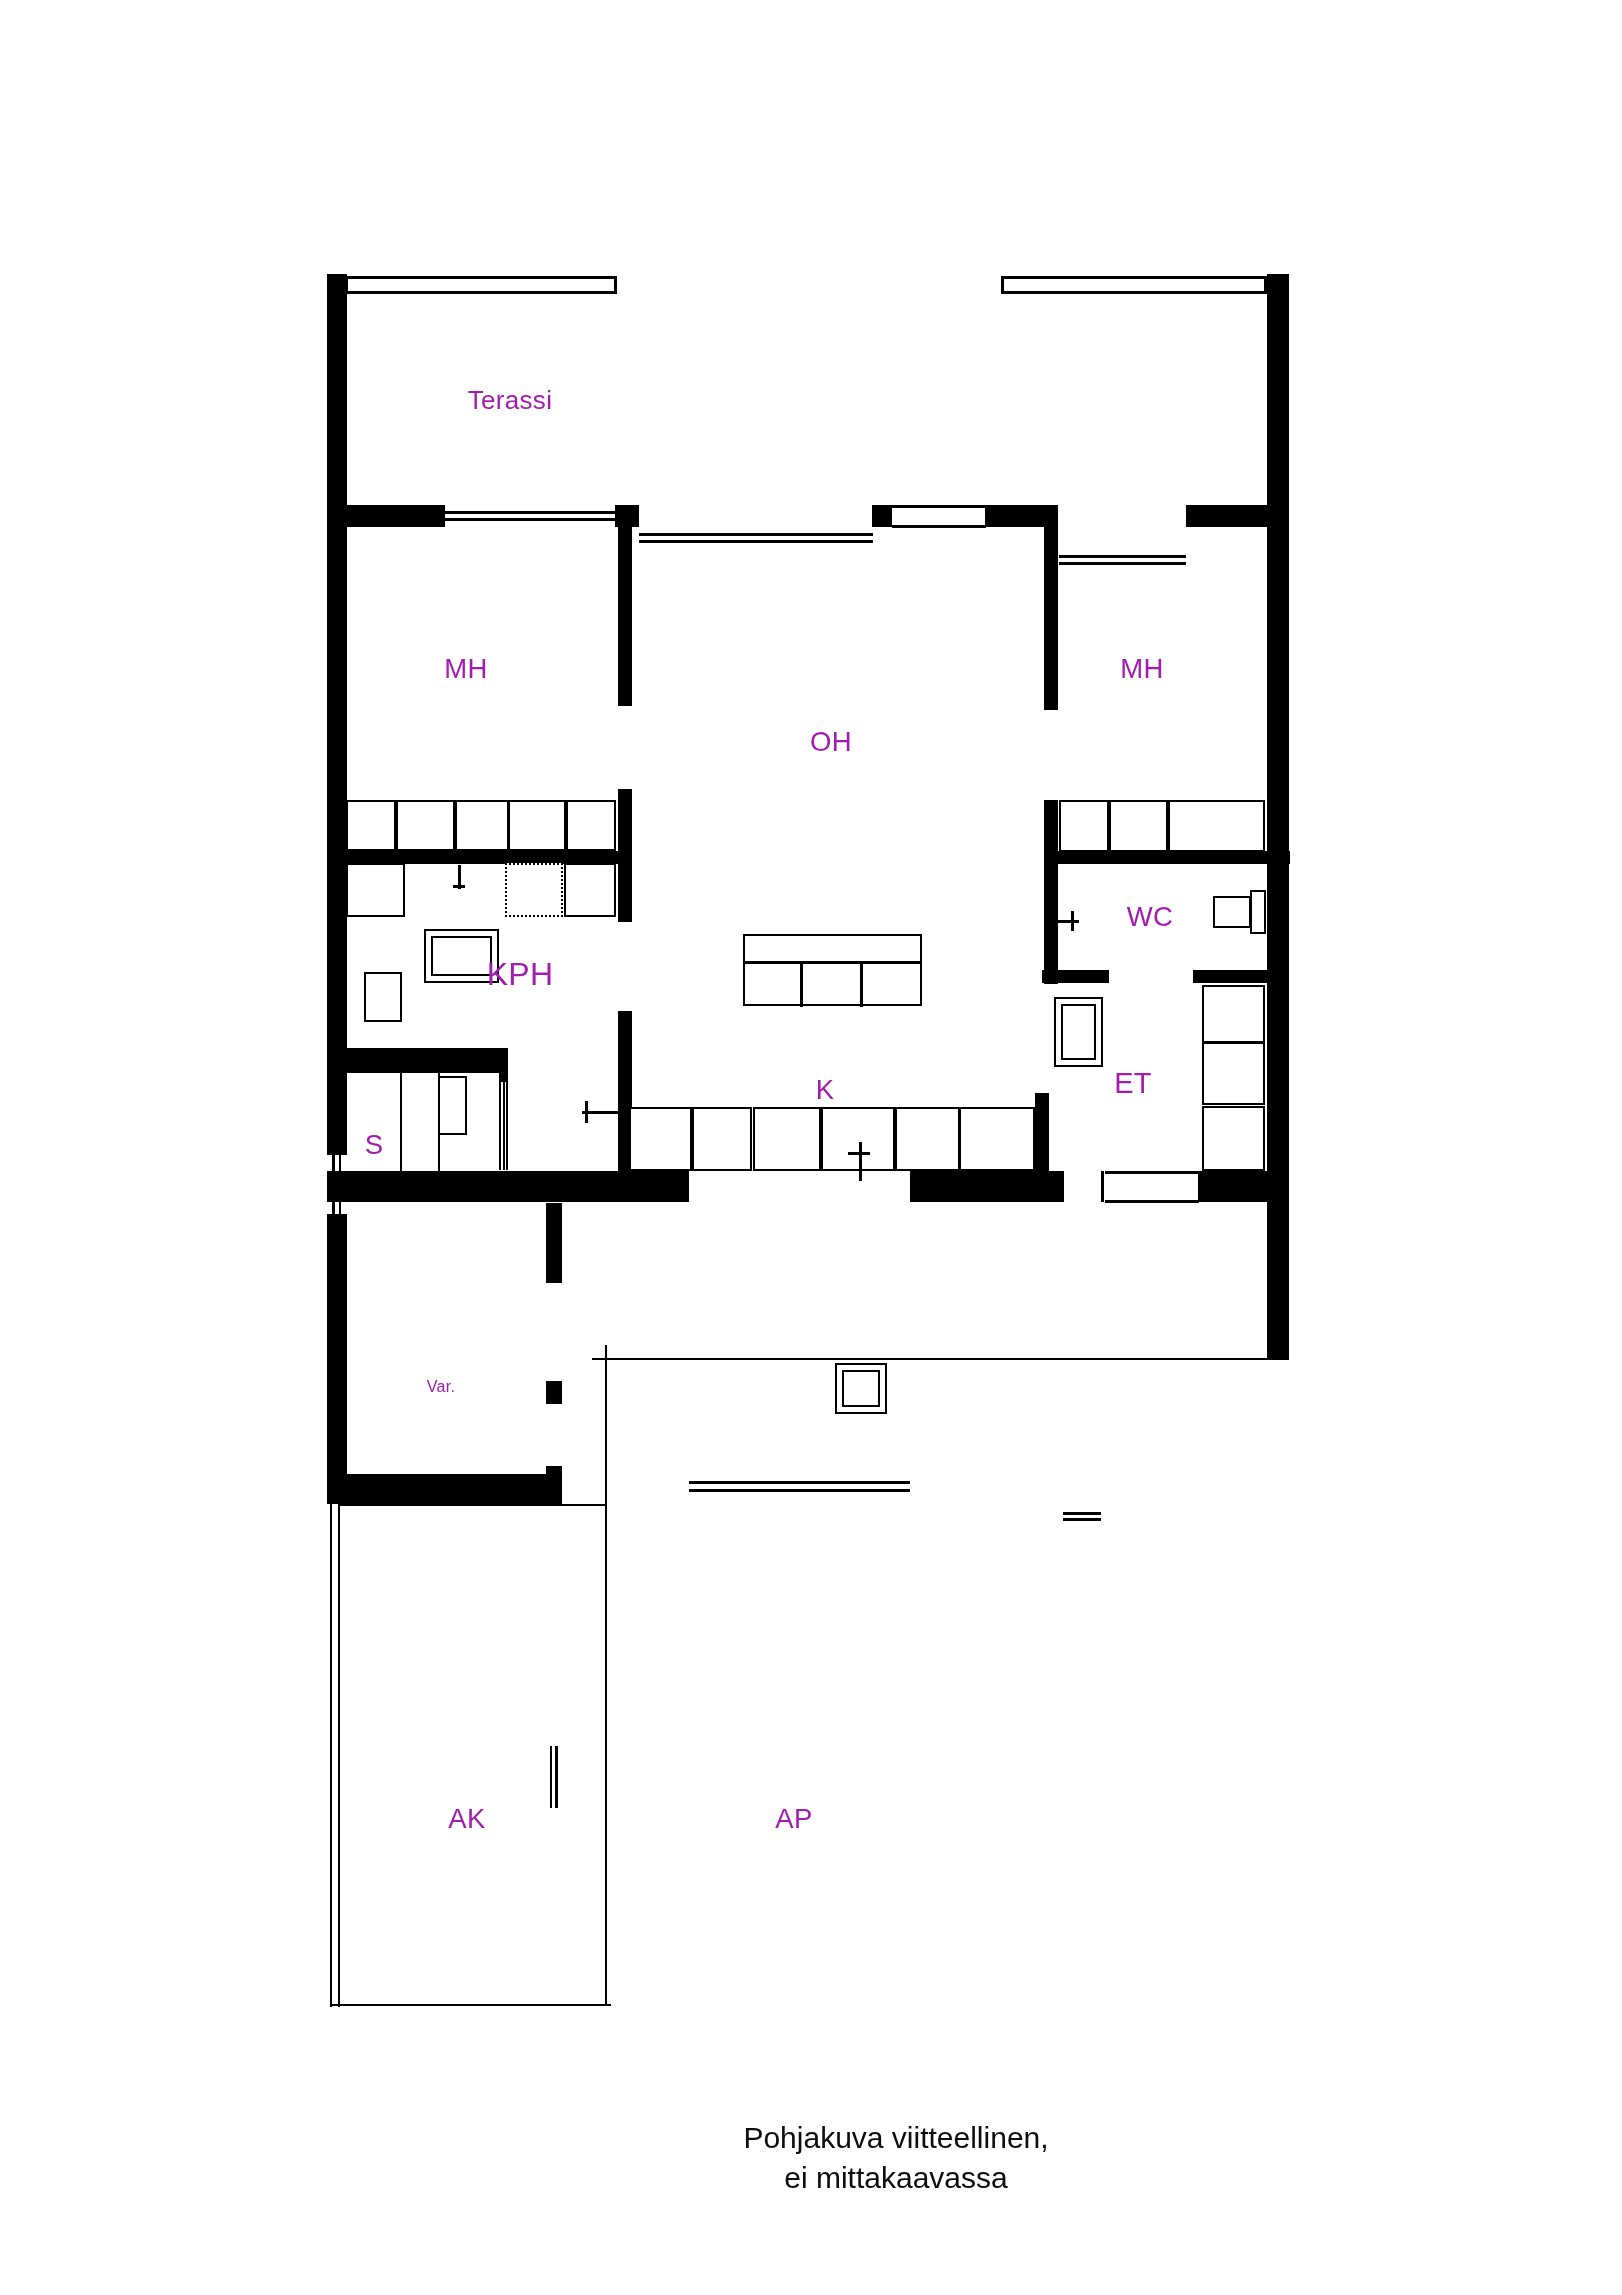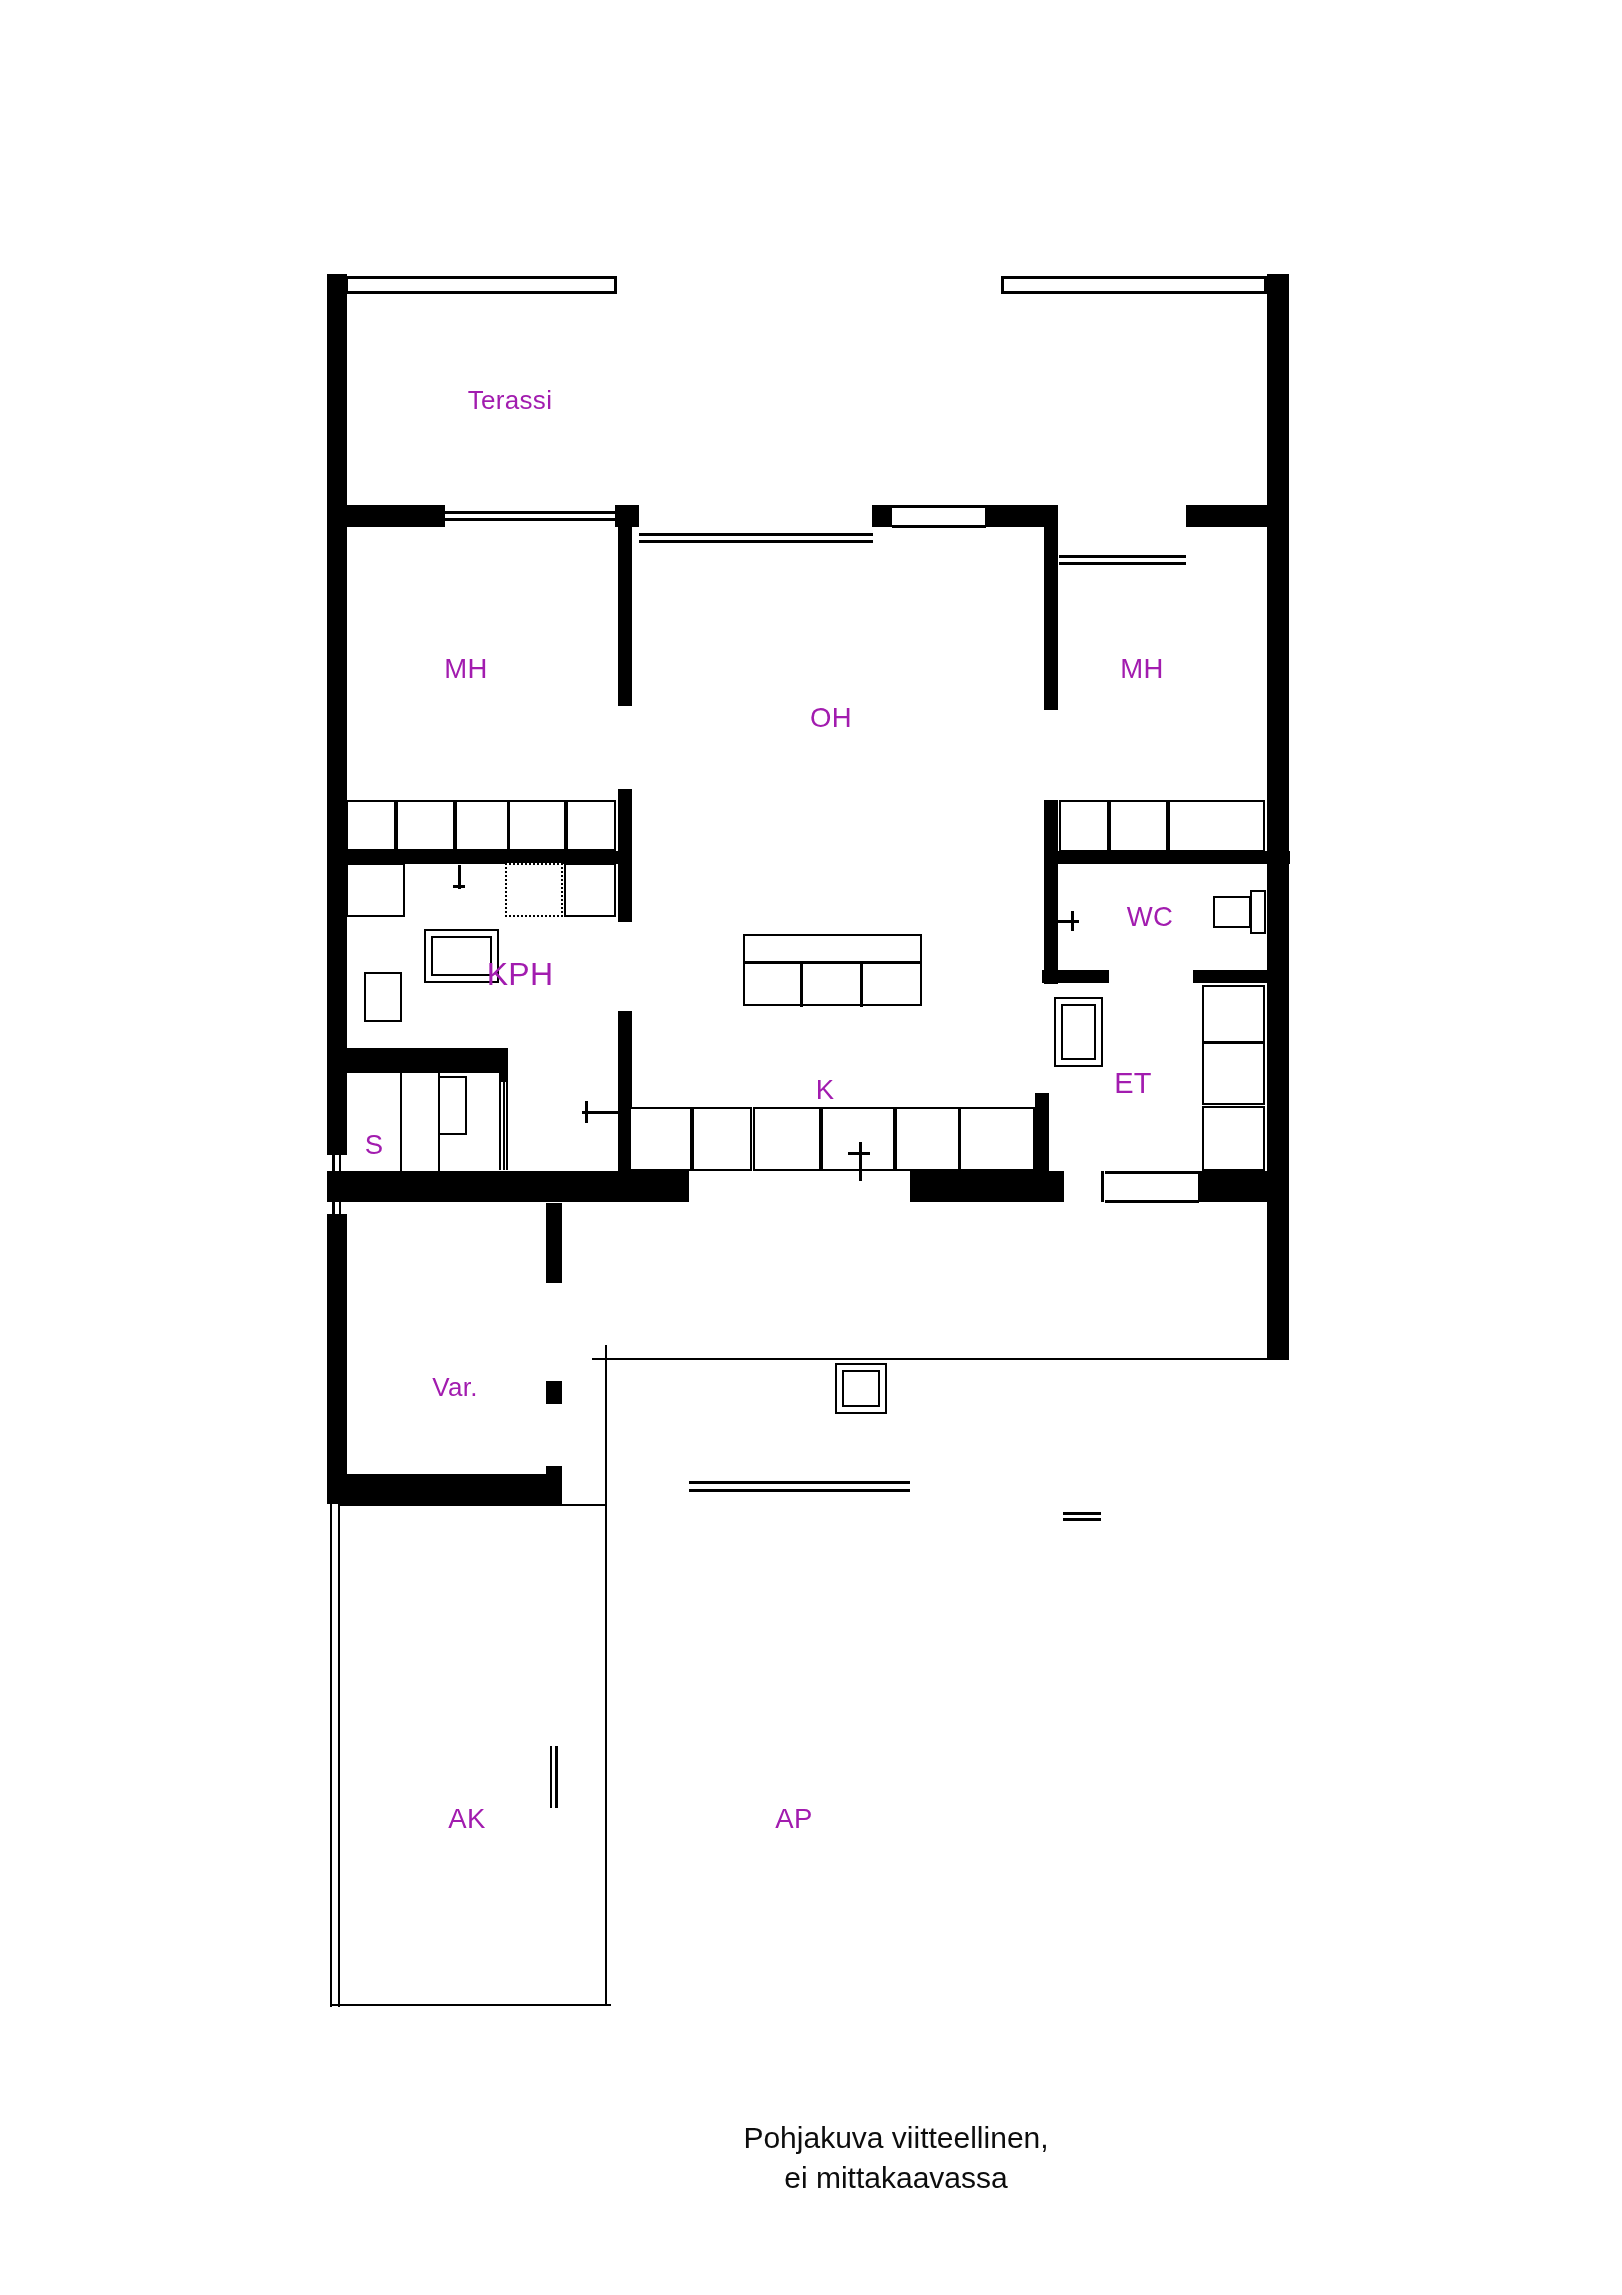--- a/index.html
+++ b/index.html
@@ -117,27 +117,27 @@
       <div class="shp line-v" style="left: 605px; top: 1345px; width: 2px; height: 13px;"></div>
       <div class="shp line-v" style="left: 605px; top: 1358px; width: 2px; height: 648px;"></div>
       <div class="shp line-v" style="left: 330px; top: 1504px; width: 2px; height: 503px;"></div>
       <div class="shp line-v" style="left: 338px; top: 1504px; width: 2px; height: 503px;"></div>
       <div class="shp line-h" style="left: 338px; top: 1504px; width: 268px; height: 2px;"></div>
       <div class="shp line-h" style="left: 330px; top: 2004px; width: 281px; height: 2px;"></div>
     </div>
 
   <span class="lbl" style="left: 510px; top: 400px; font-size: 26px;">Terassi</span>
   <span class="lbl" style="left: 466px; top: 669px; font-size: 27.5px;">MH</span>
-  <span class="lbl" style="left: 831px; top: 718px; font-size: 27.5px;">OH</span>
+  <span class="lbl" style="left: 831px; top: 742px; font-size: 27.5px;">OH</span>
   <span class="lbl" style="left: 1142px; top: 669px; font-size: 27.5px;">MH</span>
   <span class="lbl" style="left: 1150px; top: 917px; font-size: 27.5px;">WC</span>
   <span class="lbl" style="left: 520px; top: 974px; font-size: 32px;">KPH</span>
   <span class="lbl" style="left: 374px; top: 1145px; font-size: 27.5px;">S</span>
   <span class="lbl" style="left: 825px; top: 1090px; font-size: 27.5px;">K</span>
   <span class="lbl" style="left: 1133px; top: 1083px; font-size: 29px;">ET</span>
-  <span class="lbl" style="left: 455px; top: 1387px; font-size: 26px;">Var.</span>
+  <span class="lbl" style="left: 441px; top: 1387px; font-size: 16px;">Var.</span>
   <span class="lbl" style="left: 467px; top: 1819px; font-size: 27.5px;">AK</span>
   <span class="lbl" style="left: 762px; top: 1819px; font-size: 27.5px; margin-left: 32px;">AP</span>
 
   <span class="note-line" style="left: 896px; top: 2138px; font-size: 30px;">Pohjakuva viitteellinen,</span>
   <span class="note-line" style="left: 896px; top: 2178px; font-size: 30px;">ei mittakaavassa</span>
 </div>
 
 
 </body></html>

